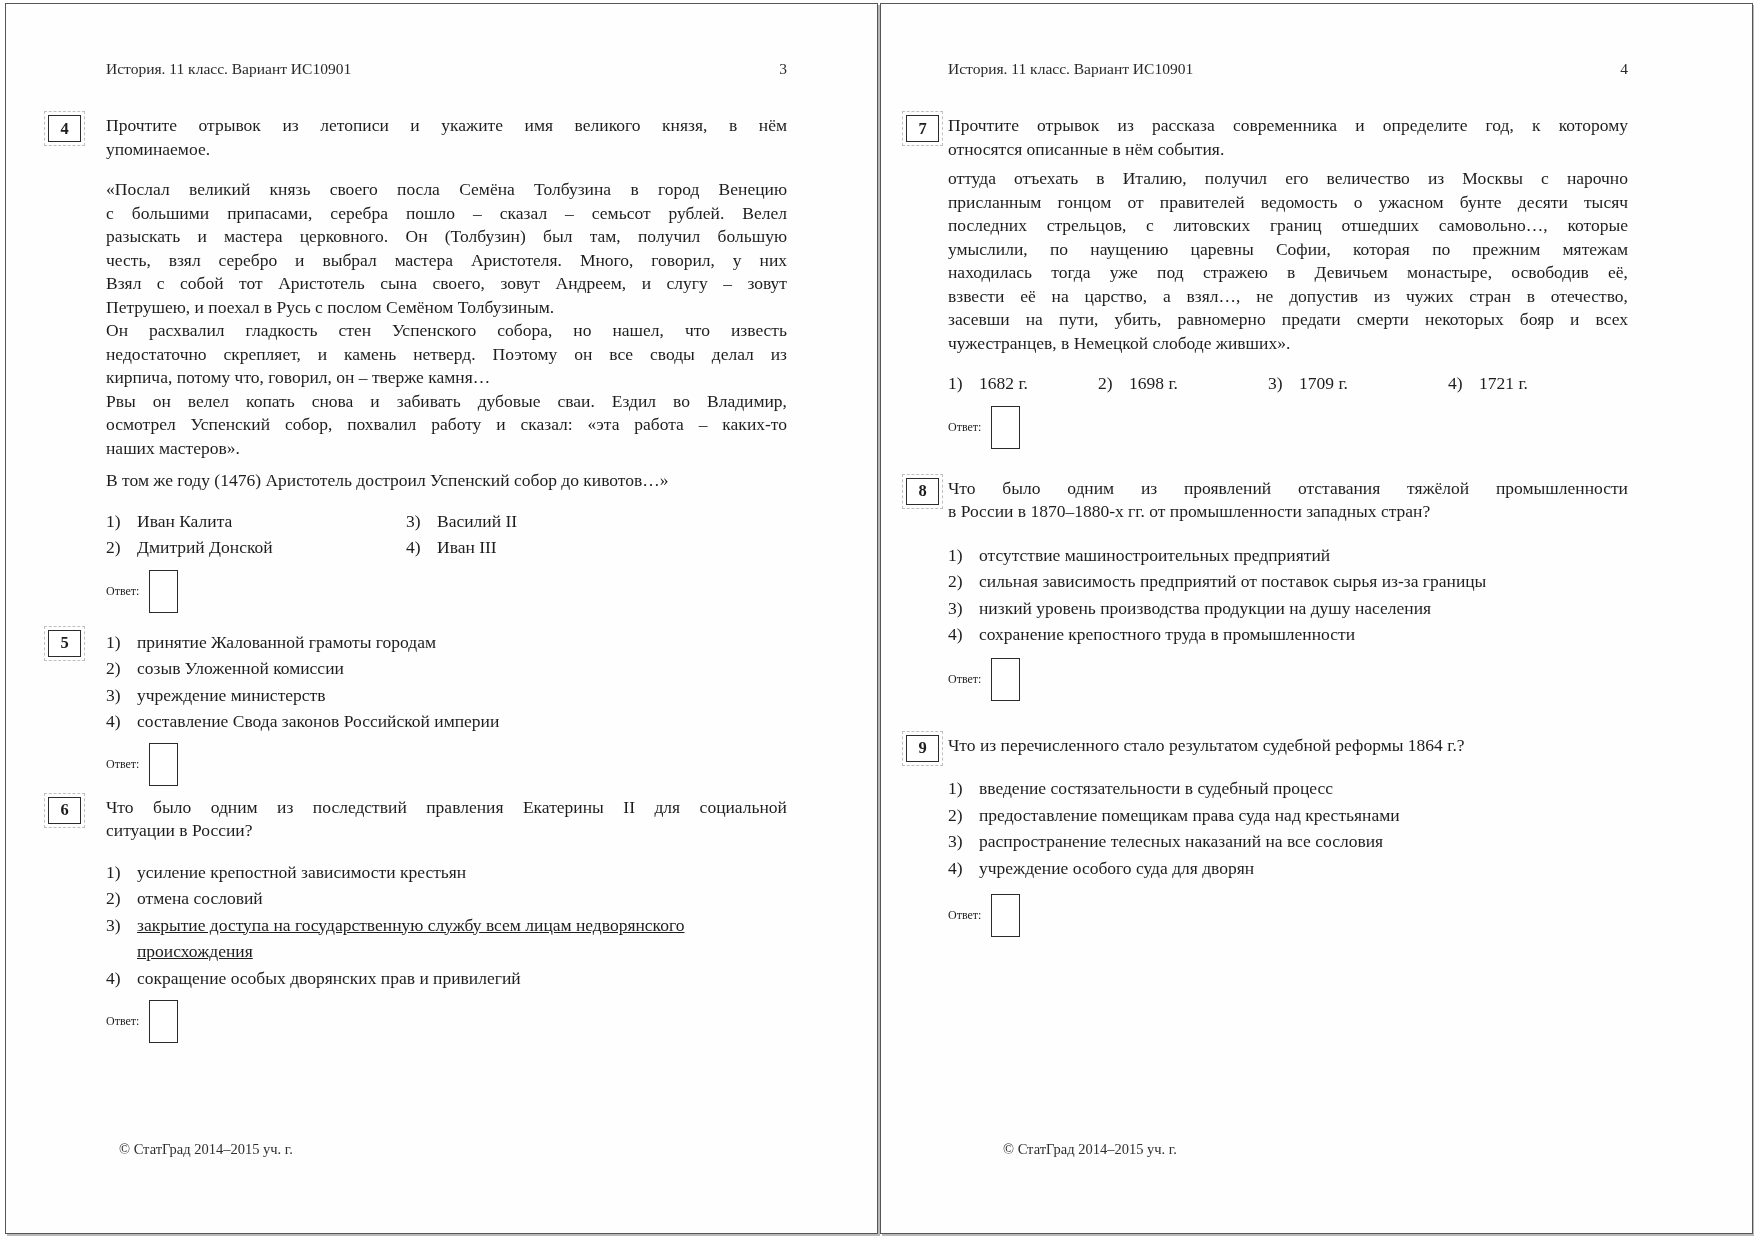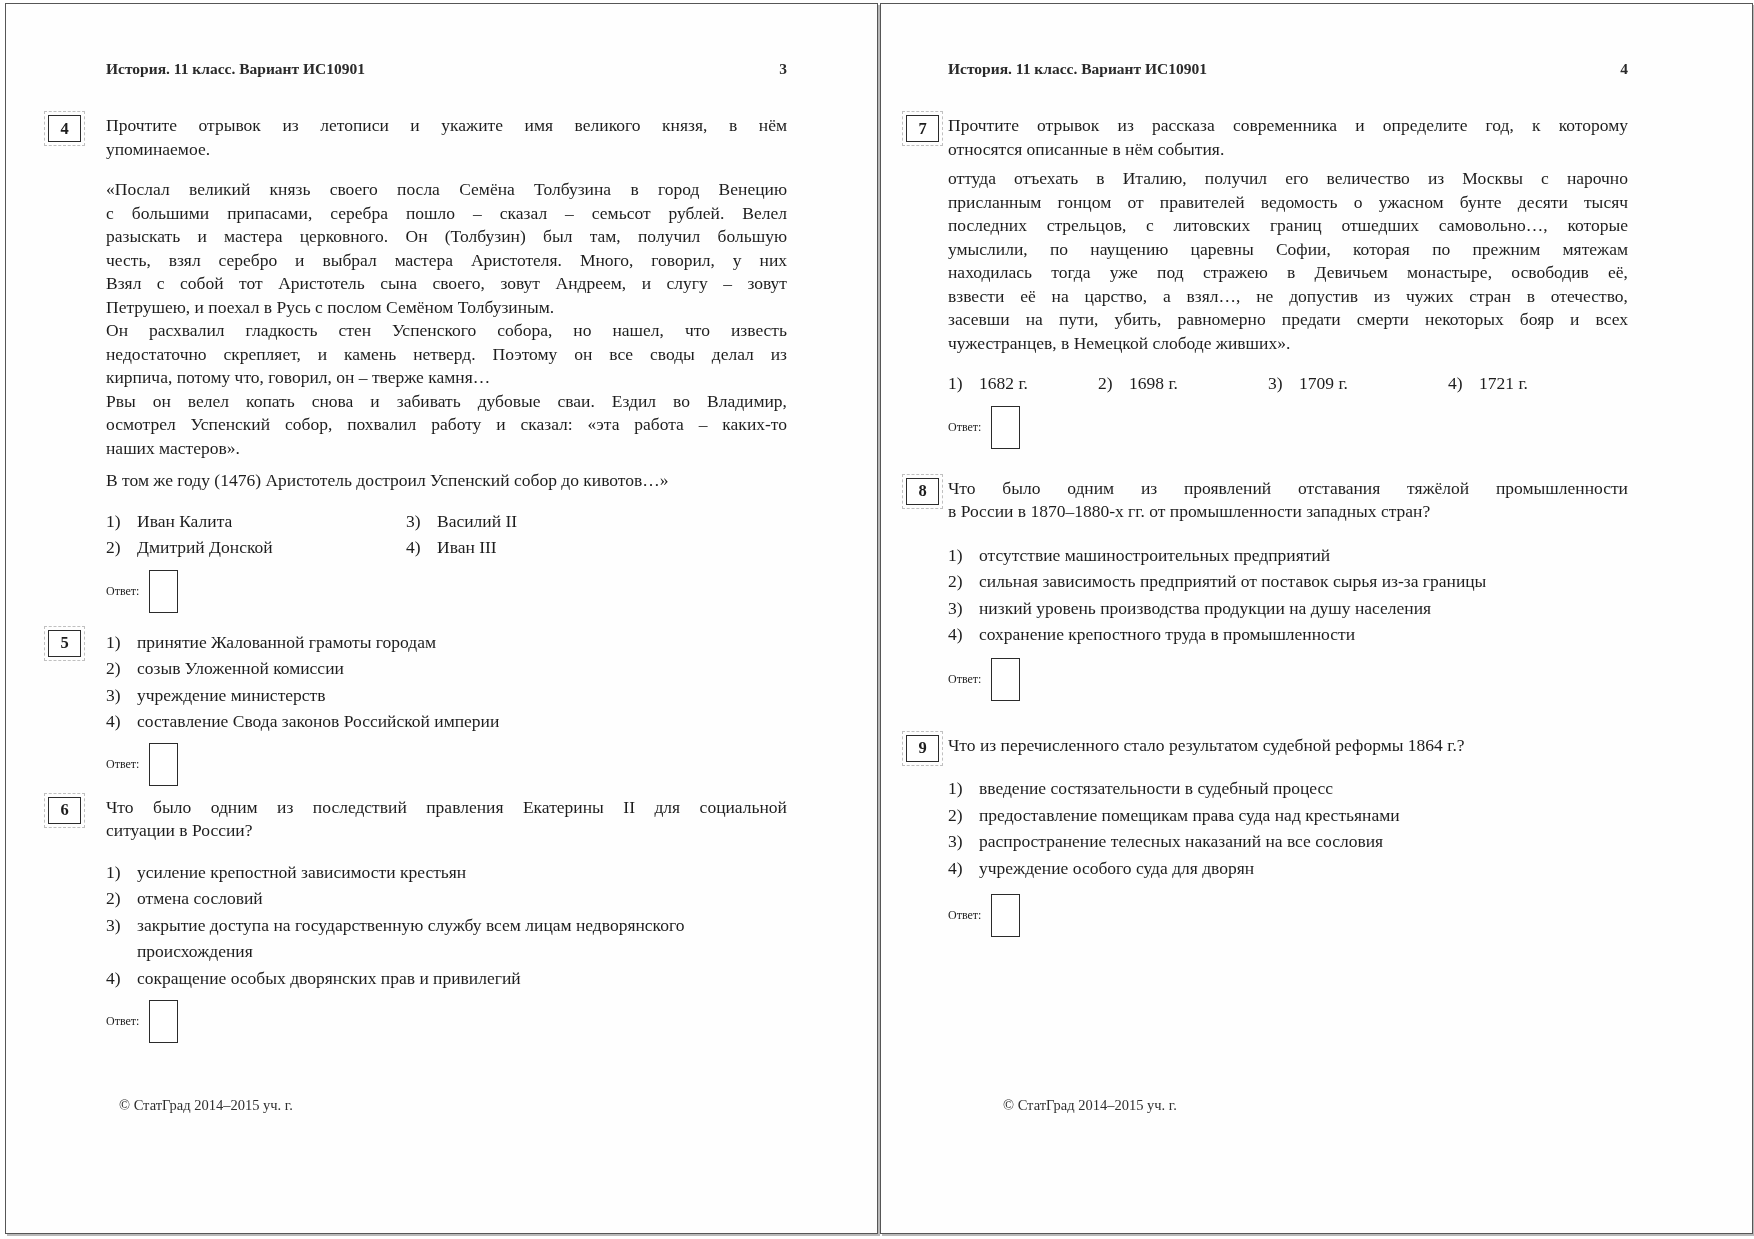--- a/index.html
+++ b/index.html
@@ -13,47 +13,47 @@
     position:absolute;top:3px;height:1231px;width:873px;
     background:#fefefe;border:1px solid #565656;box-sizing:border-box;
     box-shadow:2px 2px 0 0 #b9b9b9;
   }
   #pageL{left:5px;}
   #pageR{left:880px;}
   .content{position:absolute;top:0;left:0;right:0;bottom:0;box-sizing:border-box;}
   #pageL .content{padding:55px 90px 0 100px;}
   #pageR .content{padding:55px 124px 0 67px;}
   .phead{display:flex;justify-content:space-between;align-items:baseline;
-    font-size:15.5px;line-height:20px;margin-bottom:35px;color:#2a2a2a;font-weight:bold;}
+    font-size:15.5px;line-height:20px;margin-bottom:35px;color:#2a2a2a;}
   .q{position:relative;}
   .qnum{
     position:absolute;top:1px;width:31px;height:25px;
     border:1.4px solid #2b2b2b;outline:1px dashed #c0c0c0;outline-offset:3px;
     display:flex;align-items:center;justify-content:center;
     font-weight:bold;font-size:16.5px;background:#fff;
   }
   #pageL .qnum{left:-58px;}
   #pageR .qnum{left:-42px;}
   .line{line-height:23.5px;font-size:17.5px;}
   .j{text-align:justify;text-align-last:justify;}
   .opt{display:flex;line-height:26.5px;font-size:17.5px;}
   .opt-n{flex:none;width:31px;}
   .opt-t{flex:1;}
-  .opt-t span{display:block;line-height:26.5px;}
+  .opt-t span{display:block;line-height:26.5px;text-decoration:underline;}
   .opts{margin-top:16px;}
   .opts2{display:grid;grid-template-columns:300px 1fr;grid-auto-flow:column;
     grid-template-rows:repeat(2,26.5px);}
   .opts4{display:flex;}
   .opts4 .opt:nth-child(1){width:150px;flex:none;}
   .opts4 .opt:nth-child(2){width:170px;flex:none;}
   .opts4 .opt:nth-child(3){width:180px;flex:none;}
   .answer{display:flex;align-items:center;font-size:12px;}
   .answer-box{width:29px;height:43px;border:1.5px solid #2b2b2b;margin-left:10px;
     background:#fff;box-sizing:border-box;}
-  .pfoot{position:absolute;top:1093px;font-size:14.5px;color:#2e2e2e;}
+  .pfoot{position:absolute;top:1137px;font-size:14.5px;color:#2e2e2e;}
   #pageL .pfoot{left:113px;}
   #pageR .pfoot{left:122px;}
 </style>
 </head>
 <body>
 
 <section class="page" id="pageL">
   <div class="content">
     <div class="phead">
       <span>История. 11 класс. Вариант ИС10901</span>

